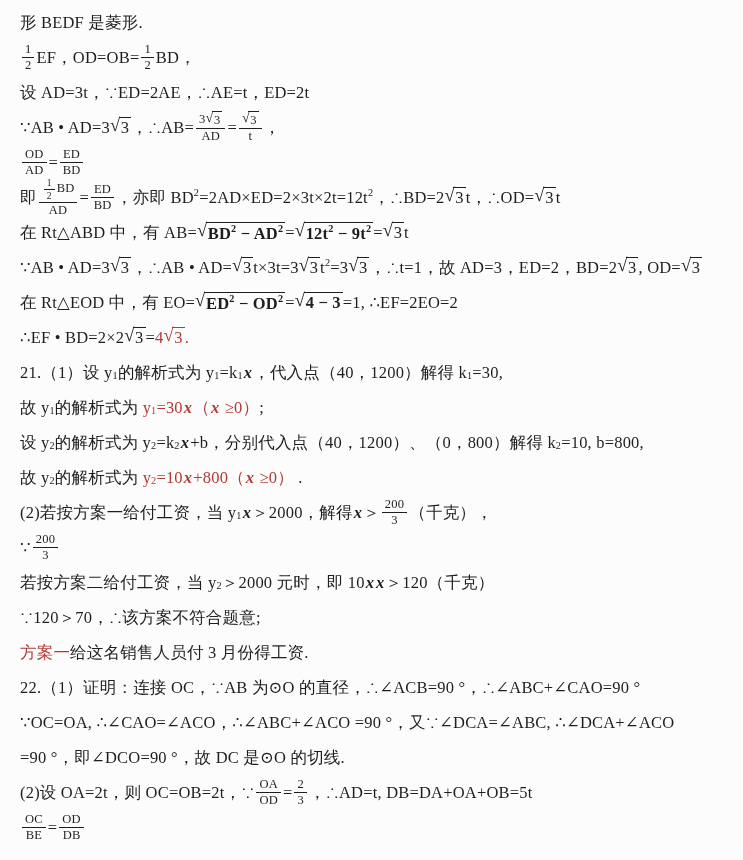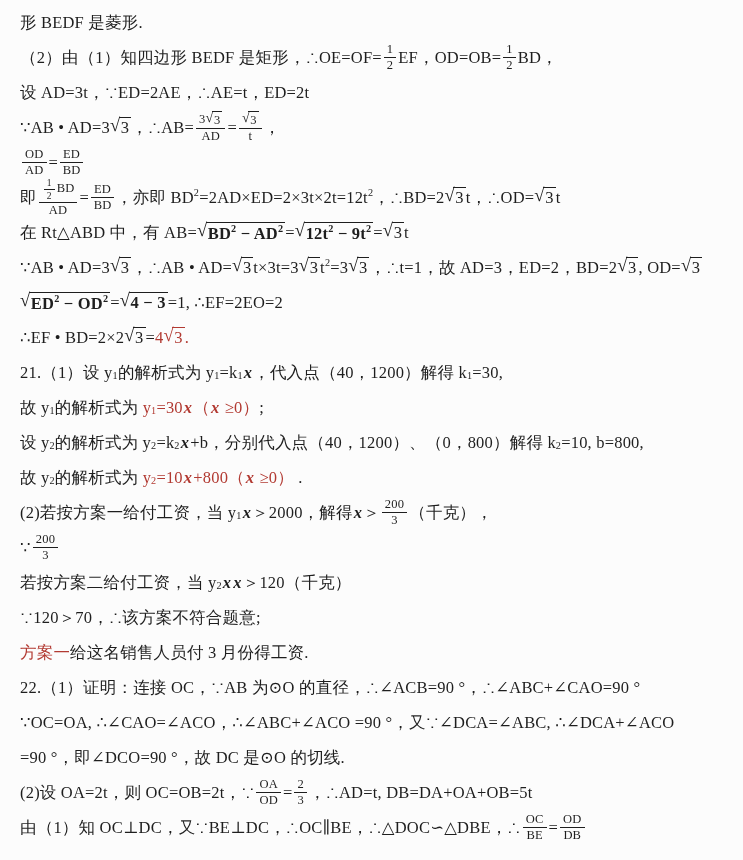--- a/index.html
+++ b/index.html
@@ -75,21 +75,21 @@
     padding:0.5px 2px 0 2px;
   }
   .rad sup{vertical-align:super;}
 </style>
 </head>
 <body>
 
 <div class="page">
   <div id="doc">
       <div class="line"><span class="tx">形 BEDF 是菱形.</span></div>
-      <div class="line"><span class="tx">（2）由（1）知四边形 BEDF 是矩形，∴OE=OF=</span><span class="frac"><span class="num"><span class="tx">1</span></span><span class="den"><span class="tx">2</span></span></span><span class="tx">EF，OD=OB=</span><span class="frac"><span class="num"><span class="tx">1</span></span><span class="den"><span class="tx">2</span></span></span><span class="tx">BD，</span></div>
+      <div class="line"><span class="frac"><span class="num"><span class="tx">1</span></span><span class="den"><span class="tx">2</span></span></span><span class="tx">EF，OD=OB=</span><span class="frac"><span class="num"><span class="tx">1</span></span><span class="den"><span class="tx">2</span></span></span><span class="tx">BD，</span></div>
       <div class="line"><span class="tx">设 AD=3t，∵ED=2AE，∴AE=t，ED=2t</span></div>
       <div class="line"><span class="tx">∵AB • AD=3</span><span class="sqrt">
           <span class="rsign">√</span>
           <span class="rad"><span class="tx">3</span></span>
         </span><span class="tx">，∴AB=</span><span class="frac"><span class="num"><span class="tx">3</span><span class="sqrt">
               <span class="rsign">√</span>
               <span class="rad"><span class="tx">3</span></span>
             </span></span><span class="den"><span class="tx">AD</span></span></span><span class="tx">=</span><span class="frac"><span class="num"><span class="sqrt">
               <span class="rsign">√</span>
               <span class="rad"><span class="tx">3</span></span>
@@ -124,42 +124,42 @@
         </span><span class="tx">t</span><sup>2</sup><span class="tx">=3</span><span class="sqrt">
           <span class="rsign">√</span>
           <span class="rad"><span class="tx">3</span></span>
         </span><span class="tx">，∴t=1，故 AD=3，ED=2，BD=2</span><span class="sqrt">
           <span class="rsign">√</span>
           <span class="rad"><span class="tx">3</span></span>
         </span><span class="tx">, OD=</span><span class="sqrt">
           <span class="rsign">√</span>
           <span class="rad"><span class="tx">3</span></span>
         </span></div>
-      <div class="line"><span class="sqrt bold">
+      <div class="line"><span class="tx">在 Rt△EOD 中，有 EO=</span><span class="sqrt bold">
           <span class="rsign">√</span>
           <span class="rad"><span class="tx">ED</span><sup>2</sup><span class="tx"> − OD</span><sup>2</sup></span>
         </span><span class="tx">=</span><span class="sqrt bold">
           <span class="rsign">√</span>
           <span class="rad"><span class="tx">4 − 3</span></span>
         </span><span class="tx">=1, ∴EF=2EO=2</span></div>
       <div class="line"><span class="tx">∴EF • BD=2×2</span><span class="sqrt">
           <span class="rsign">√</span>
           <span class="rad"><span class="tx">3</span></span>
         </span><span class="tx">=</span><span class="tx red">4</span><span class="sqrt red">
           <span class="rsign">√</span>
           <span class="rad"><span class="tx">3</span></span>
         </span><span class="tx red">.</span></div>
       <div class="line"><span class="tx">21.（1）设 y</span><sub>1</sub><span class="tx">的解析式为 y</span><sub>1</sub><span class="tx">=k</span><sub>1</sub><span class="var">x</span><span class="tx">，代入点（40，1200）解得 k</span><sub>1</sub><span class="tx">=30,</span></div>
       <div class="line"><span class="tx">故 y</span><sub>1</sub><span class="tx">的解析式为 </span><span class="tx red">y</span><sub class="red">1</sub><span class="tx red">=30</span><span class="var red">x</span><span class="tx red">（</span><span class="var red">x</span><span class="tx red"> ≥0）</span><span class="tx">;</span></div>
       <div class="line"><span class="tx">设 y</span><sub>2</sub><span class="tx">的解析式为 y</span><sub>2</sub><span class="tx">=k</span><sub>2</sub><span class="var">x</span><span class="tx">+b，分别代入点（40，1200）、（0，800）解得 k</span><sub>2</sub><span class="tx">=10, b=800,</span></div>
       <div class="line"><span class="tx">故 y</span><sub>2</sub><span class="tx">的解析式为 </span><span class="tx red">y</span><sub class="red">2</sub><span class="tx red">=10</span><span class="var red">x</span><span class="tx red">+800（</span><span class="var red">x</span><span class="tx red"> ≥0）</span><span class="tx"> .</span></div>
       <div class="line"><span class="tx">(2)若按方案一给付工资，当 y</span><sub>1</sub><span class="var">x</span><span class="tx">＞2000，解得</span><span class="var">x</span><span class="tx">＞</span><span class="frac"><span class="num"><span class="tx">200</span></span><span class="den"><span class="tx">3</span></span></span><span class="tx">（千克），</span></div>
       <div class="line"><span class="tx">∵</span><span class="frac"><span class="num"><span class="tx">200</span></span><span class="den"><span class="tx">3</span></span></span></div>
-      <div class="line"><span class="tx">若按方案二给付工资，当 y</span><sub>2</sub><span class="var">x</span><span class="var">x</span><span class="tx">＞120（千克）</span></div>
+      <div class="line"><span class="tx">若按方案二给付工资，当 y</span><sub>2</sub><span class="tx">＞2000 元时，即 10</span><span class="var">x</span><span class="var">x</span><span class="tx">＞120（千克）</span></div>
       <div class="line"><span class="tx">∵120＞70，∴该方案不符合题意;</span></div>
       <div class="line"><span class="tx red">方案一</span><span class="tx">给这名销售人员付 3 月份得工资.</span></div>
       <div class="line"><span class="tx">22.（1）证明：连接 OC，∵AB 为⊙O 的直径，∴∠ACB=90 °，∴∠ABC+∠CAO=90 °</span></div>
       <div class="line"><span class="tx">∵OC=OA, ∴∠CAO=∠ACO，∴∠ABC+∠ACO =90 °，又∵∠DCA=∠ABC, ∴∠DCA+∠ACO</span></div>
       <div class="line"><span class="tx">=90 °，即∠DCO=90 °，故 DC 是⊙O 的切线.</span></div>
       <div class="line"><span class="tx">(2)设 OA=2t，则 OC=OB=2t，∵</span><span class="frac"><span class="num"><span class="tx">OA</span></span><span class="den"><span class="tx">OD</span></span></span><span class="tx">=</span><span class="frac"><span class="num"><span class="tx">2</span></span><span class="den"><span class="tx">3</span></span></span><span class="tx">，∴AD=t, DB=DA+OA+OB=5t</span></div>
-      <div class="line"><span class="tx">由（1）知 OC⊥DC，又∵BE⊥DC，∴OC∥BE，∴△DOC∽△DBE，∴</span><span class="frac"><span class="num"><span class="tx">OC</span></span><span class="den"><span class="tx">BE</span></span></span><span class="tx">=</span><span class="frac"><span class="num"><span class="tx">OD</span></span><span class="den"><span class="tx">DB</span></span></span></div>
+      <div class="line"><span class="frac"><span class="num"><span class="tx">OC</span></span><span class="den"><span class="tx">BE</span></span></span><span class="tx">=</span><span class="frac"><span class="num"><span class="tx">OD</span></span><span class="den"><span class="tx">DB</span></span></span></div>
     </div>
 </div>
 
 </body></html>

